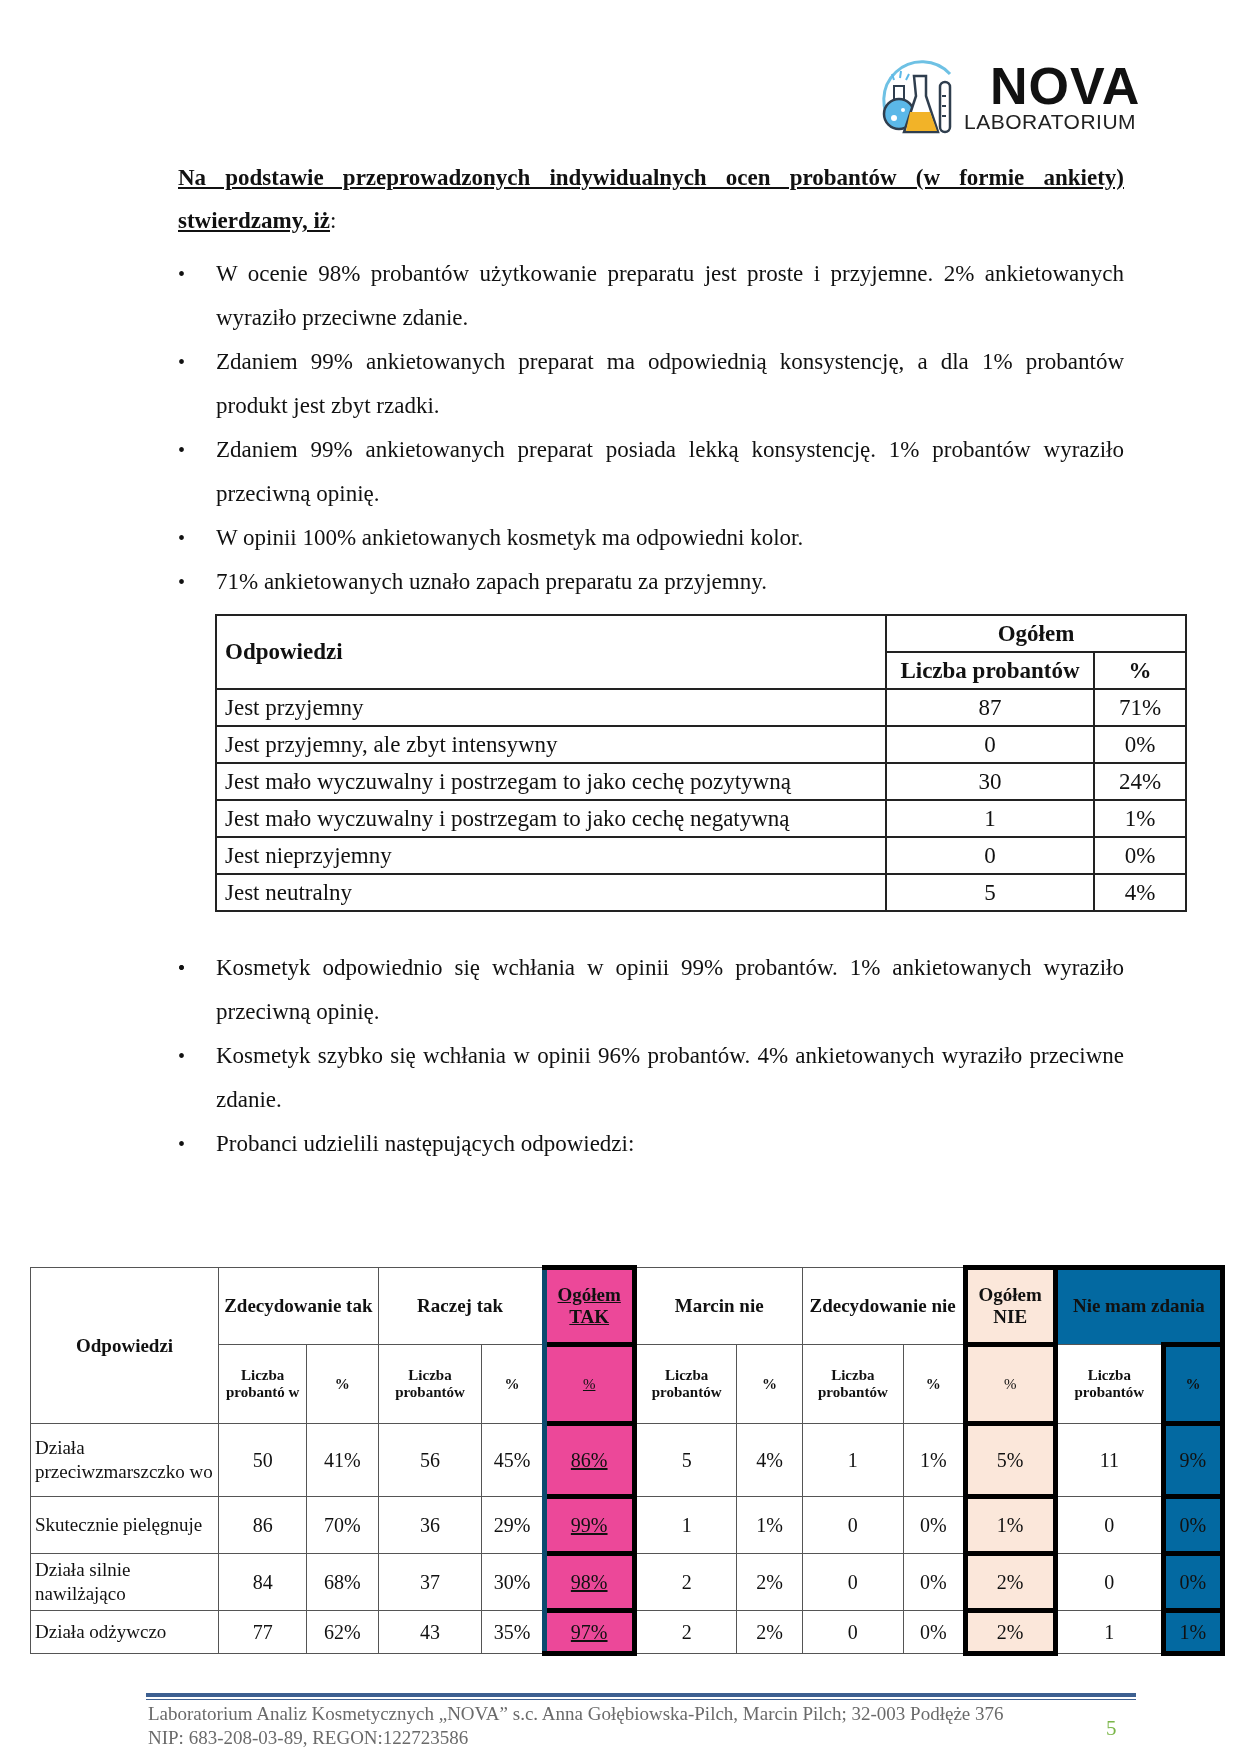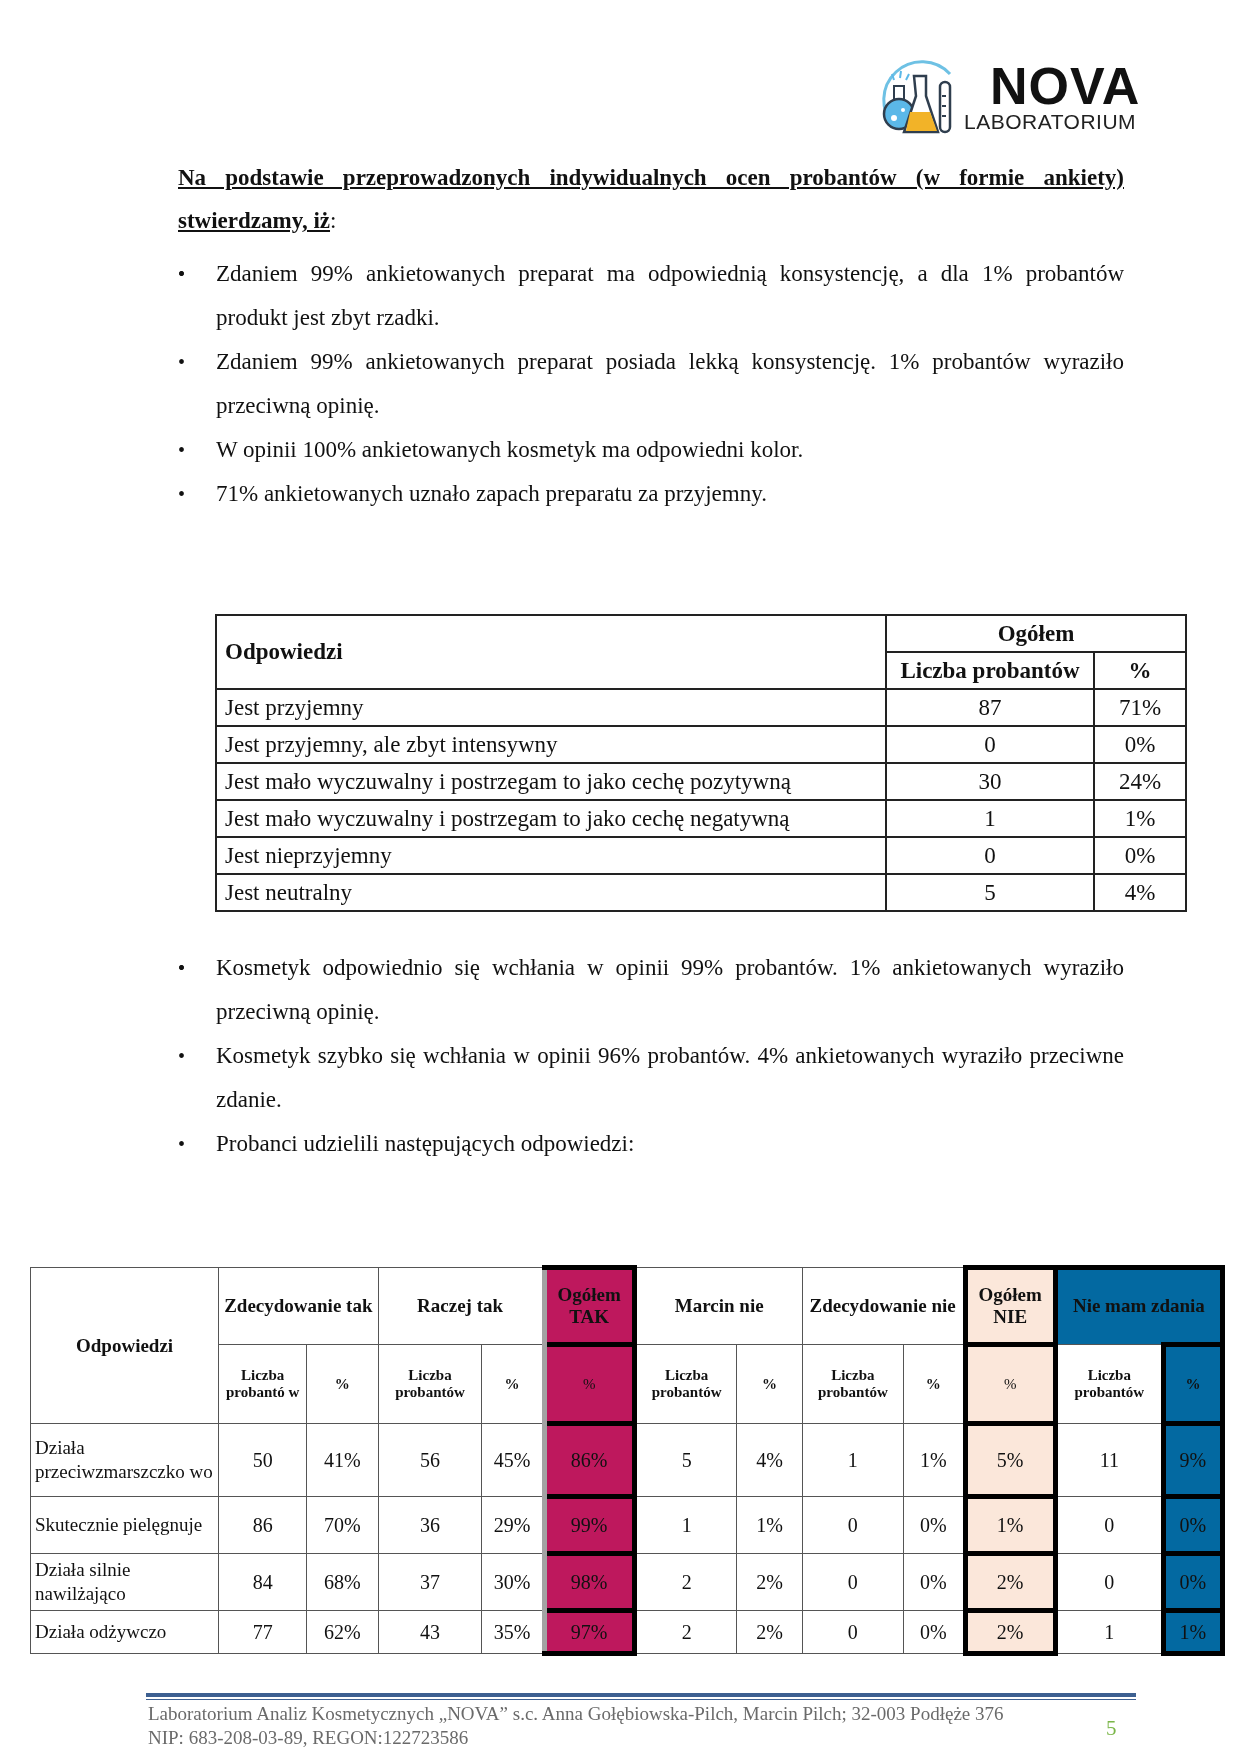--- a/index.html
+++ b/index.html
@@ -39,21 +39,21 @@
   
   .t2 { position: absolute; left: 30px; top: 1265px; width: 1195px; border-collapse: collapse;
         font-size: 20px; }
   .t2 td, .t2 th { border: 1px solid #555; text-align: center; padding: 0 4px; }
   .t2 th { font-weight: 700; }
   .t2 .h1 th { height: 72px; font-size: 19px; }
   .t2 .h2 th { height: 74px; font-size: 15px; }
   .t2 td { height: 52px; }
   .t2 td.label { text-align: left; font-size: 19px; line-height: 24px; }
   .t2 .r-last td { height: 38px; }
-  .t2 .tak { background: #be185d; border-left: 5px solid #a3a3a3; border-right: 5px solid #000; }
+  .t2 .tak { background: #ec4899; border-left: 5px solid #0c4a6e; border-right: 5px solid #000; text-decoration: underline; }
   .t2 .nie { background: #fbe7da; border-left: 5px solid #000; border-right: 5px solid #000; }
   .t2 .nmz { background: #0369a1; }
   .t2 .nmz-edge { border-left: 5px solid #000; border-right: 5px solid #000; }
   .t2 .thick-top { border-top: 5px solid #000; }
   .t2 .thick-bot { border-bottom: 5px solid #000; }
 
   
   .footer-rule { position: absolute; left: 146px; top: 1693px; width: 990px; height: 4px; background: #3d6091; }
   .footer-rule2 { position: absolute; left: 146px; top: 1699px; width: 990px; height: 1px; background: #3d6091; }
   .footer { position: absolute; left: 148px; top: 1702px; font-size: 19px; line-height: 24px; color: #6a6a6a; }
@@ -84,21 +84,21 @@
   </svg>
   <div class="nova">NOVA</div>
   <div class="lab">LABORATORIUM</div>
 </div>
 
 <div class="intro">
   <span class="u">Na podstawie przeprowadzonych indywidualnych ocen probantów (w formie ankiety) stwierdzamy, iż</span><span class="colon">:</span>
 </div>
 
 <ul class="bullets" id="bullets-1">
-  <li><span class="dot">•</span></li>
+  <li><span class="dot">•</span><span>W ocenie 98% probantów użytkowanie preparatu jest proste i przyjemne. 2% ankietowanych wyraziło przeciwne zdanie.</span></li>
   <li><span class="dot">•</span><span>Zdaniem 99% ankietowanych preparat ma odpowiednią konsystencję, a dla 1% probantów produkt jest zbyt rzadki.</span></li>
   <li><span class="dot">•</span><span>Zdaniem 99% ankietowanych preparat posiada lekką konsystencję. 1% probantów wyraziło przeciwną opinię.</span></li>
   <li><span class="dot">•</span><span>W opinii 100% ankietowanych kosmetyk ma odpowiedni kolor.</span></li>
   <li><span class="dot">•</span><span>71% ankietowanych uznało zapach preparatu za przyjemny.</span></li>
 </ul>
 
 <table class="t1">
   <thead>
     <tr>
       <th class="hdr-main" rowspan="2">Odpowiedzi</th>

